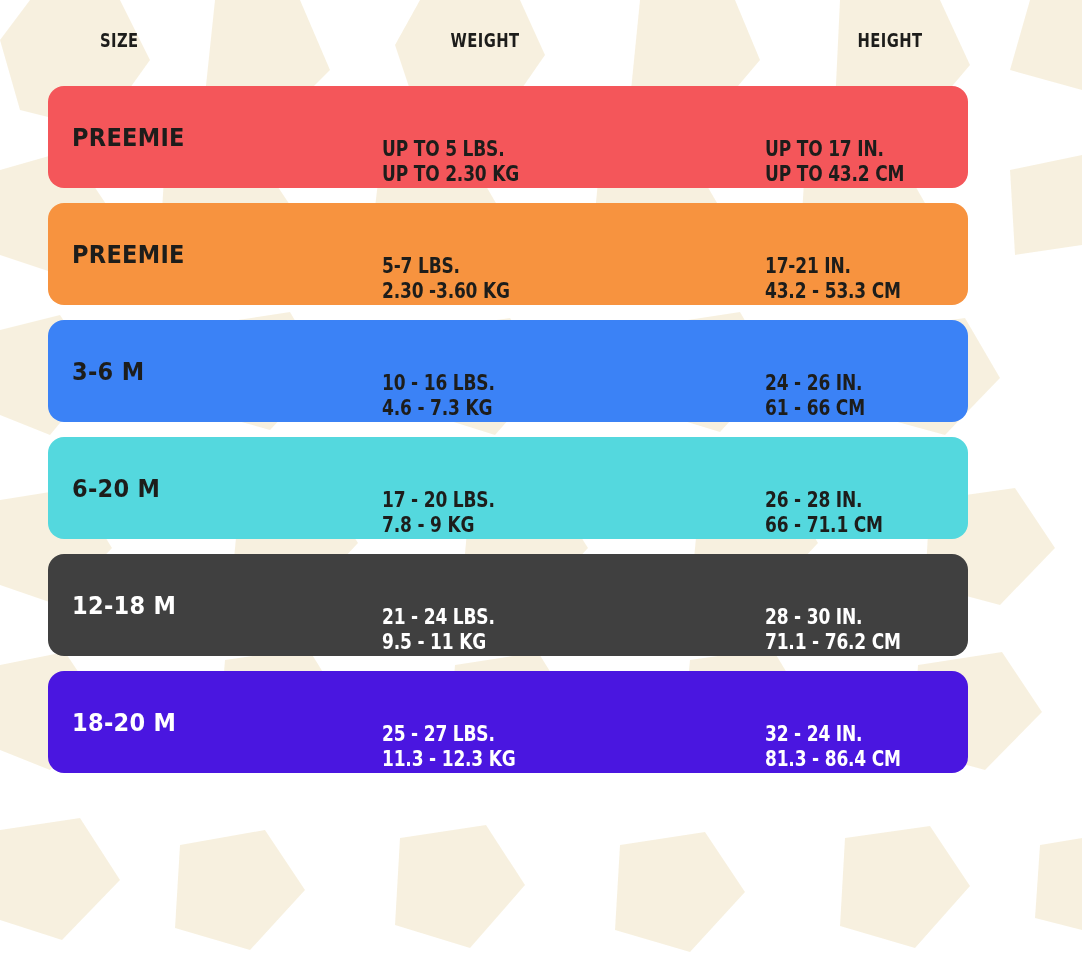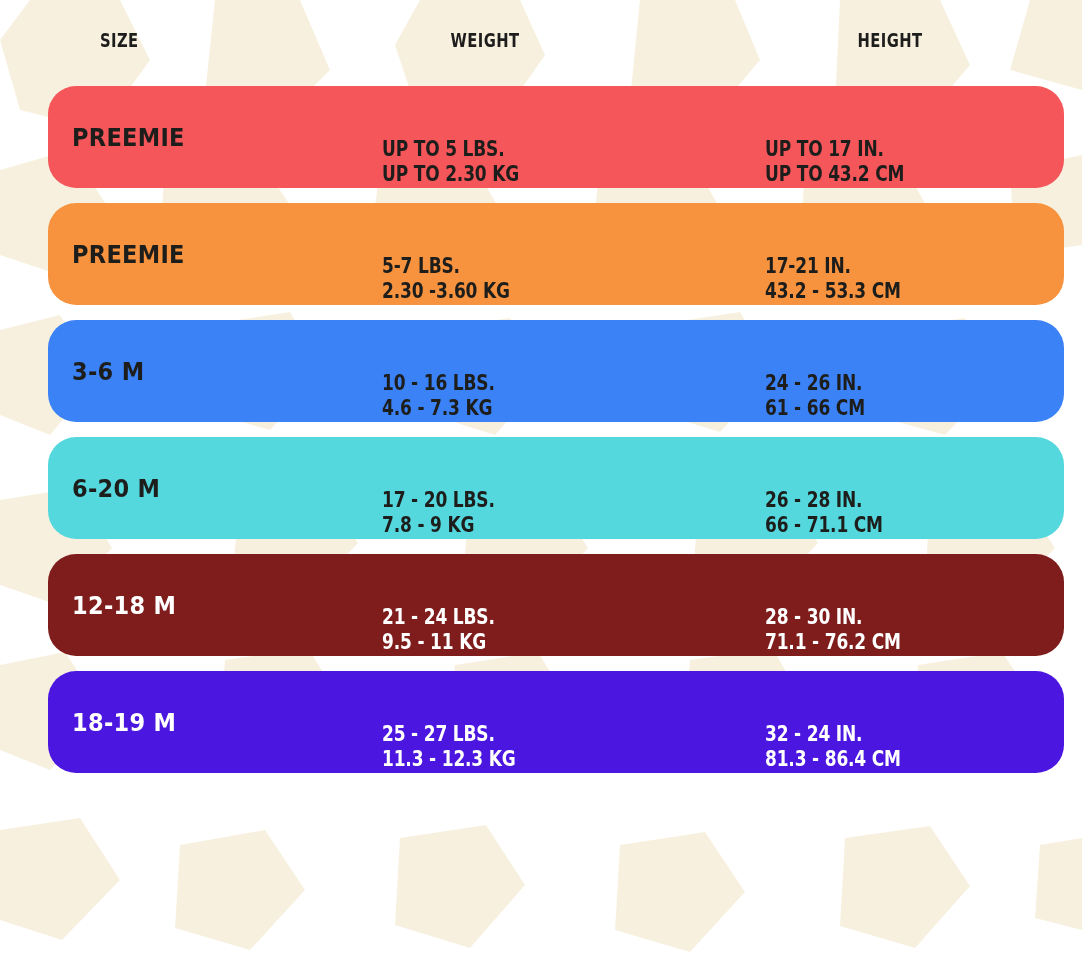--- a/index.html
+++ b/index.html
@@ -59,24 +59,24 @@
 
   
   .rows {
     position: absolute;
     left: 48px;
     top: 86px;
     width: 964px;
   }
   .size-row {
     position: relative;
-    width: 1016px;
+    width: 920px;
     height: 102px;
     margin-bottom: 15px;
-    border-radius: 28px;
+    border-radius: 16px;
     box-sizing: border-box;
   }
   .cell {
     position: absolute;
     top: 50%;
     transform: translateY(-50%);
     white-space: nowrap;
   }
   .cell-size {
     left: 24px;
@@ -194,33 +194,33 @@
         <div class="cell cell-size text-dark">6-20 M</div>
         <div class="cell cell-weight measure text-dark">
           <span class="line">17 - 20 LBS.</span>
           <span class="line">7.8 - 9 KG</span>
         </div>
         <div class="cell cell-height measure text-dark">
           <span class="line">26 - 28 IN.</span>
           <span class="line">66 - 71.1 CM</span>
         </div>
       </div>
-      <div class="size-row" style="background: #7f1d1d;">
+      <div class="size-row" style="background: #404040;">
         <div class="cell cell-size text-light">12-18 M</div>
         <div class="cell cell-weight measure text-light">
           <span class="line">21 - 24 LBS.</span>
           <span class="line">9.5 - 11 KG</span>
         </div>
         <div class="cell cell-height measure text-light">
           <span class="line">28 - 30 IN.</span>
           <span class="line">71.1 - 76.2 CM</span>
         </div>
       </div>
       <div class="size-row" style="background: rgb(74, 22, 224);">
-        <div class="cell cell-size text-light">18-19 M</div>
+        <div class="cell cell-size text-light">18-20 M</div>
         <div class="cell cell-weight measure text-light">
           <span class="line">25 - 27 LBS.</span>
           <span class="line">11.3 - 12.3 KG</span>
         </div>
         <div class="cell cell-height measure text-light">
           <span class="line">32 - 24 IN.</span>
           <span class="line">81.3 - 86.4 CM</span>
         </div>
       </div>
     </div>

